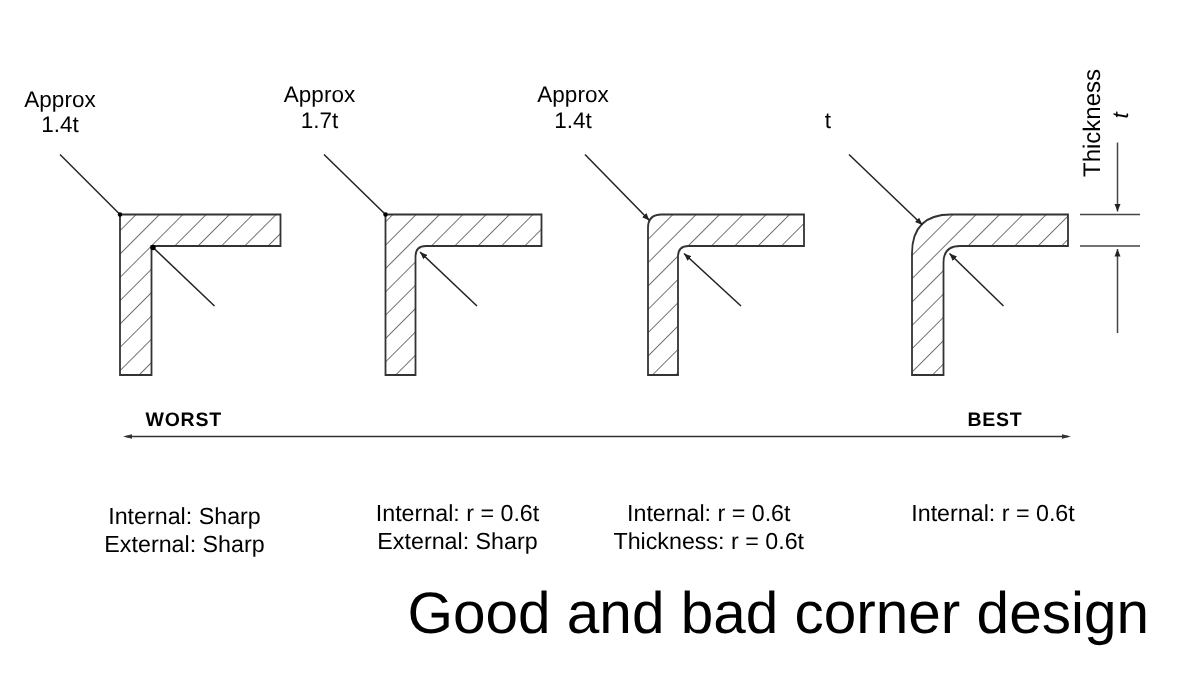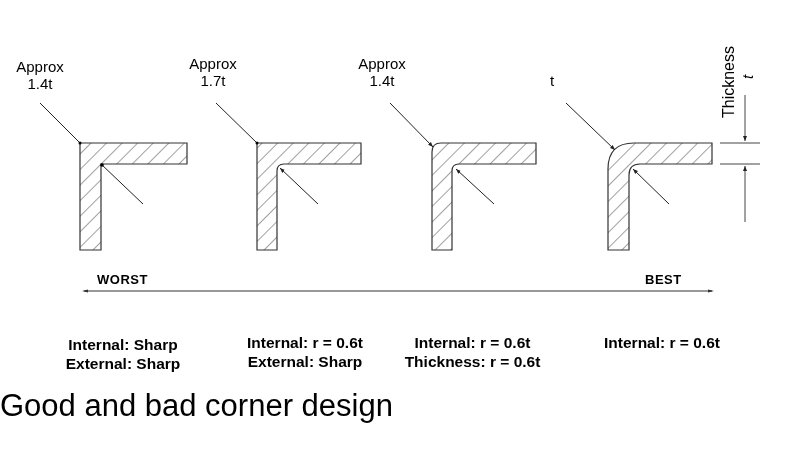--- a/index.html
+++ b/index.html
@@ -3,22 +3,22 @@
 <meta charset="utf-8">
 <style>
   html, body { margin: 0; padding: 0; background: #ffffff; }
   body { width: 800px; height: 453px; position: relative; overflow: hidden;
          font-family: "Liberation Sans", sans-serif; color: #000; }
   svg.diagram { position: absolute; left: 0; top: 0; }
   .lbl { position: absolute; text-align: center; font-size: 15px; line-height: 17px; white-space: nowrap; }
   .lbl span { display: block; }
   .scale { position: absolute; font-size: 13px; font-weight: bold; letter-spacing: 0.5px; }
   .desc { position: absolute; text-align: center; font-size: 15.5px; line-height: 19px; white-space: nowrap; }
-  .desc span { display: block; font-weight: bold; }
-  .title { position: absolute; left: 0; width: 766px; top: 388px; text-align: left; font-size: 31px; }
+  .desc span { display: block; }
+  .title { position: absolute; left: 0; width: 766px; top: 388px; text-align: right; font-size: 39px; }
   .thick-word { position: absolute; font-size: 16px; transform: rotate(-90deg); transform-origin: left top; left: 720px; top: 118px; }
   .thick-t { position: absolute; font-size: 15px; font-style: italic; transform: rotate(-90deg); transform-origin: left top; left: 739px; top: 79px; }
 </style>
 </head>
 <body>
 
 <svg class="diagram" width="800" height="453" viewBox="0 0 800 453">
   <defs>
     <pattern id="hatch" patternUnits="userSpaceOnUse" width="11" height="11" patternTransform="rotate(45)">
       <line x1="0" y1="0" x2="0" y2="11" stroke="#444" stroke-width="1"></line>

